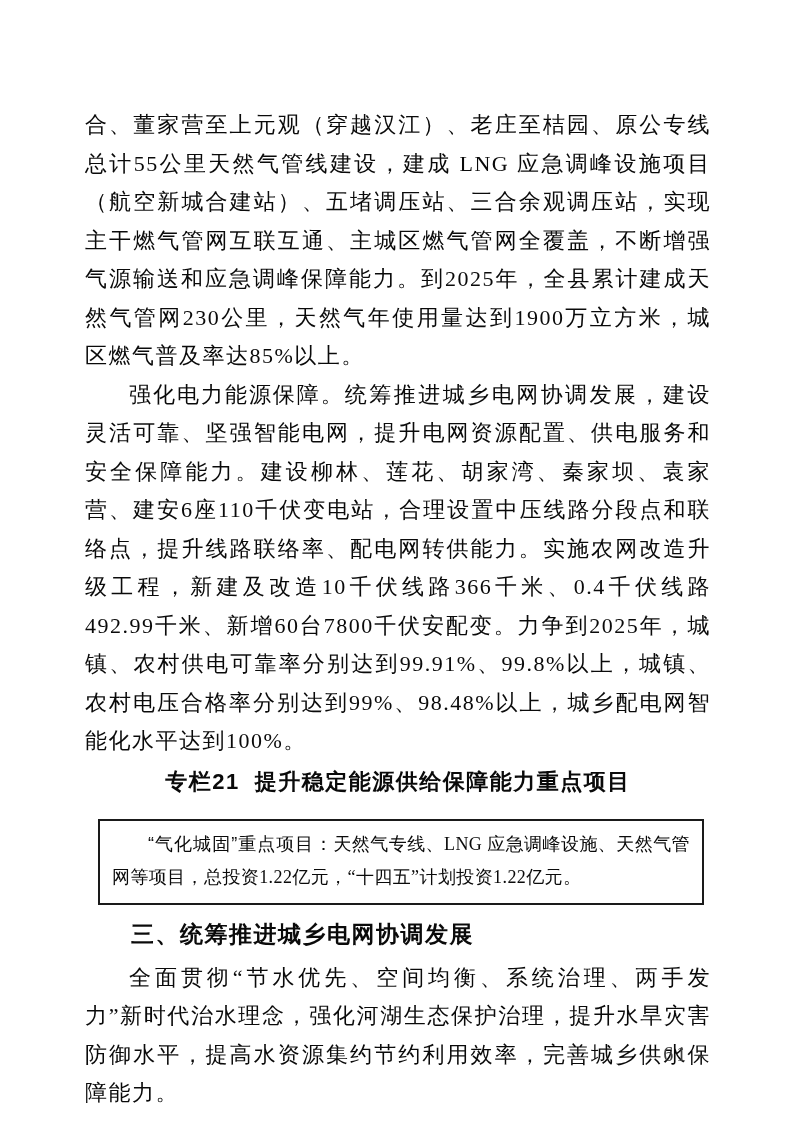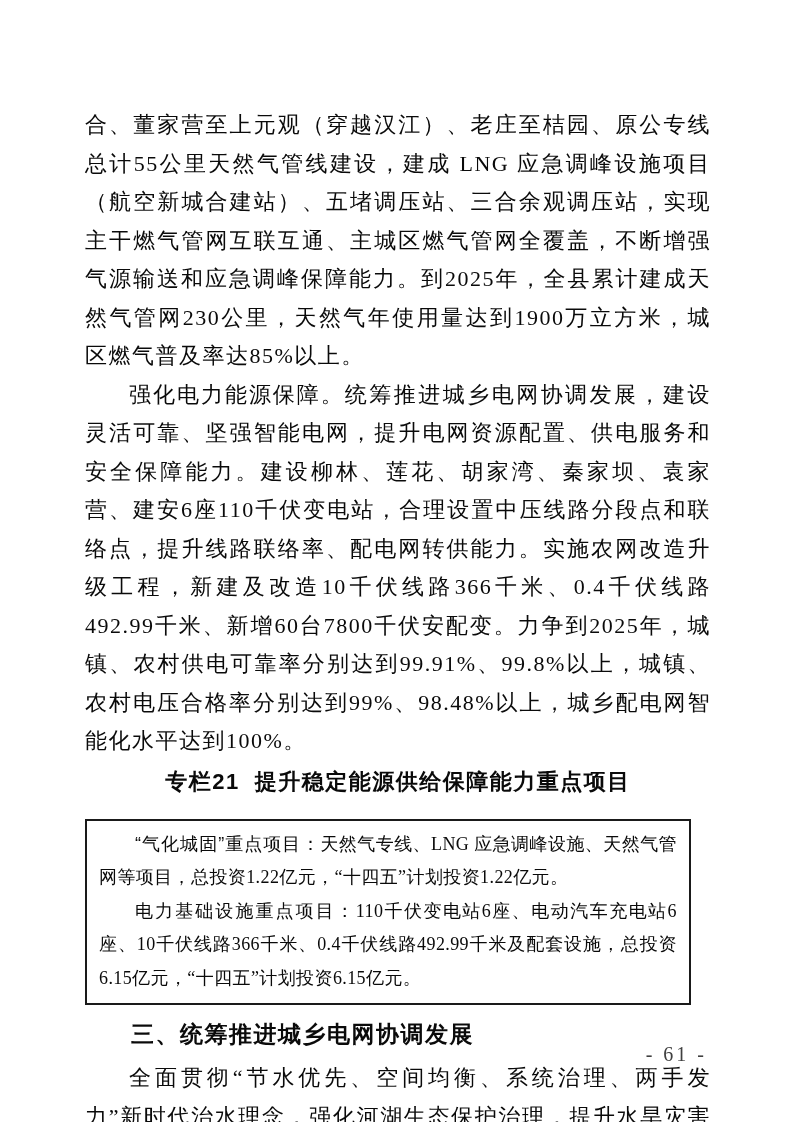--- a/index.html
+++ b/index.html
@@ -43,20 +43,21 @@
     margin: 6px 0 22px 0;
     font-size: 22px;
     font-weight: 700;
     font-family: "Liberation Sans", "DejaVu Sans", sans-serif;
     text-align: center;
     letter-spacing: 1.5px;
     white-space: pre;
   }
   .info-box {
     box-sizing: border-box;
+    margin-left: 13px;
     width: 606px;
     border: 2px solid #1a1a1a;
     padding: 7px 12px 8px 12px;
     background: #ffffff;
   }
   .info-box p.box-para {
     margin: 0;
     font-size: 18px;
     line-height: 33.5px;
     text-align: justify;
@@ -89,21 +90,20 @@
   <div class="content">
 
     <p class="para no-indent">合、董家营至上元观（穿越汉江）、老庄至桔园、原公专线总计55公里天然气管线建设，建成 LNG 应急调峰设施项目（航空新城合建站）、五堵调压站、三合余观调压站，实现主干燃气管网互联互通、主城区燃气管网全覆盖，不断增强气源输送和应急调峰保障能力。到2025年，全县累计建成天然气管网230公里，天然气年使用量达到1900万立方米，城区燃气普及率达85%以上。</p>
 
     <p class="para"><span class="lead-bold">强化电力能源保障。</span><span>统筹推进城乡电网协调发展，建设灵活可靠、坚强智能电网，提升电网资源配置、供电服务和安全保障能力。建设柳林、莲花、胡家湾、秦家坝、袁家营、建安6座110千伏变电站，合理设置中压线路分段点和联络点，提升线路联络率、配电网转供能力。实施农网改造升级工程，新建及改造10千伏线路366千米、0.4千伏线路492.99千米、新增60台7800千伏安配变。力争到2025年，城镇、农村供电可靠率分别达到99.91%、99.8%以上，城镇、农村电压合格率分别达到99%、98.48%以上，城乡配电网智能化水平达到100%。</span></p>
 
     <div class="box-title">专栏21  提升稳定能源供给保障能力重点项目</div>
 
     <div class="info-box">
       <p class="box-para"><span class="lead-bold">“气化城固”重点项目：</span><span>天然气专线、LNG 应急调峰设施、天然气管网等项目，总投资1.22亿元，“十四五”计划投资1.22亿元。</span></p>
-      <p class="box-para"><span class="lead-bold">电力基础设施重点项目：</span><span>110千伏变电站6座、电动汽车充电站6座、10千伏线路366千米、0.4千伏线路492.99千米及配套设施，总投资6.15亿元，“十四五”计划投资6.15亿元。</span></p>
     </div>
 
     <div class="section-heading">三、统筹推进城乡电网协调发展</div>
 
     <p class="para">全面贯彻“节水优先、空间均衡、系统治理、两手发力”新时代治水理念，强化河湖生态保护治理，提升水旱灾害防御水平，提高水资源集约节约利用效率，完善城乡供水保障能力。</p>
 
   </div>
 
   <div class="page-number">- 61 -</div>
 </div>

